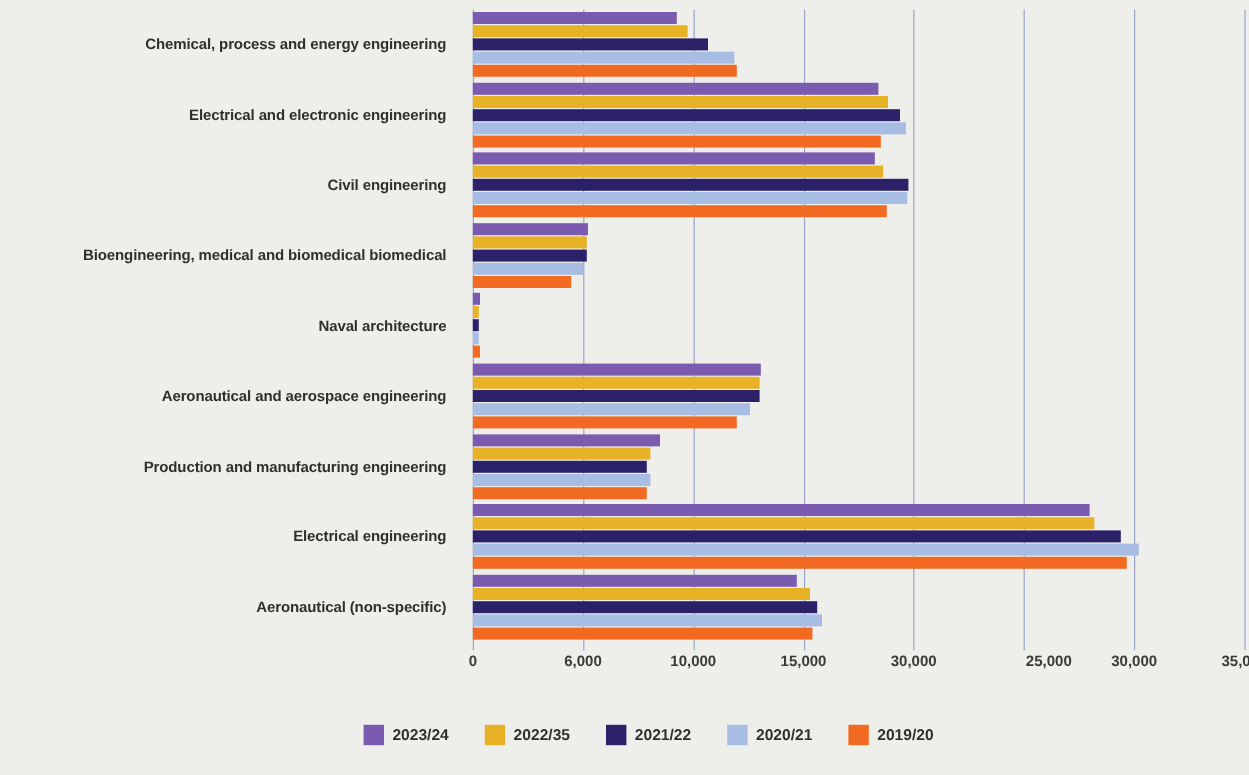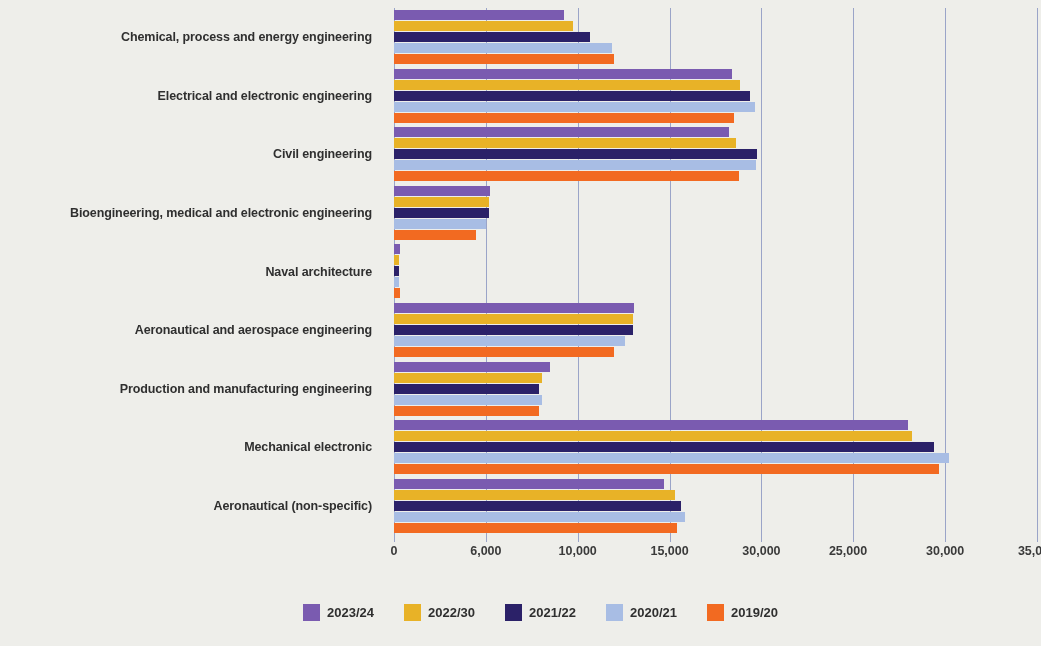--- a/index.html
+++ b/index.html
@@ -80,25 +80,25 @@
 </style>
 </head>
 <body>
 
 <div id="chart-root">
 
   <div class="ylabels" id="ylabels">
       <div class="ylabel" style="top: 29.2778px;">Chemical, process and energy engineering</div>
       <div class="ylabel" style="top: 87.8333px; text-align: right;">Electrical and electronic engineering</div>
       <div class="ylabel" style="top: 146.389px;">Civil engineering</div>
-      <div class="ylabel" style="top: 204.944px;">Bioengineering, medical and electronic engineering</div>
+      <div class="ylabel" style="top: 204.944px;">Bioengineering, medical and biomedical biomedical</div>
       <div class="ylabel" style="top: 263.5px;">Naval architecture</div>
       <div class="ylabel" style="top: 322.056px;">Aeronautical and aerospace engineering</div>
       <div class="ylabel" style="top: 380.611px;">Production and manufacturing engineering</div>
-      <div class="ylabel" style="top: 439.167px;">Mechanical electronic</div>
+      <div class="ylabel" style="top: 439.167px;">Electrical engineering</div>
       <div class="ylabel" style="top: 497.722px;">Aeronautical (non-specific)</div>
     </div>
 
   <div class="plot" id="plot">
     <div id="gridlines">
         <div class="gridline zero" style="left: 0px;"></div>
         <div class="gridline" style="left: 91.8571px;"></div>
         <div class="gridline" style="left: 183.714px;"></div>
         <div class="gridline" style="left: 275.571px;"></div>
         <div class="gridline" style="left: 367.429px;"></div>
@@ -178,35 +178,35 @@
       <div class="xlabel" style="left: 0px;">0</div>
       <div class="tick" style="left: 91.8571px;"></div>
       <div class="xlabel" style="left: 91.8571px;">6,000</div>
       <div class="tick" style="left: 183.714px;"></div>
       <div class="xlabel" style="left: 183.714px;">10,000</div>
       <div class="tick" style="left: 275.571px;"></div>
       <div class="xlabel" style="left: 275.571px;">15,000</div>
       <div class="tick" style="left: 367.429px;"></div>
       <div class="xlabel" style="left: 367.429px;">30,000</div>
       <div class="tick" style="left: 459.286px;"></div>
-      <div class="xlabel" style="left: 454px;">25,000</div>
+      <div class="xlabel" style="left: 480px;">25,000</div>
       <div class="tick" style="left: 551.143px;"></div>
       <div class="xlabel" style="left: 551.143px;">30,000</div>
       <div class="tick" style="left: 643px;"></div>
       <div class="xlabel" style="left: 643px;">35,000</div>
     </div>
 
   <div class="legend" id="legend">
       <div class="legend-item">
         <span class="legend-swatch" style="background: rgb(122, 91, 176);"></span>
         <span class="legend-label">2023/24</span>
       </div>
       <div class="legend-item">
         <span class="legend-swatch" style="background: rgb(232, 178, 39);"></span>
-        <span class="legend-label">2022/30</span>
+        <span class="legend-label">2022/35</span>
       </div>
       <div class="legend-item">
         <span class="legend-swatch" style="background: rgb(43, 33, 104);"></span>
         <span class="legend-label">2021/22</span>
       </div>
       <div class="legend-item">
         <span class="legend-swatch" style="background: rgb(168, 189, 228);"></span>
         <span class="legend-label">2020/21</span>
       </div>
       <div class="legend-item">

